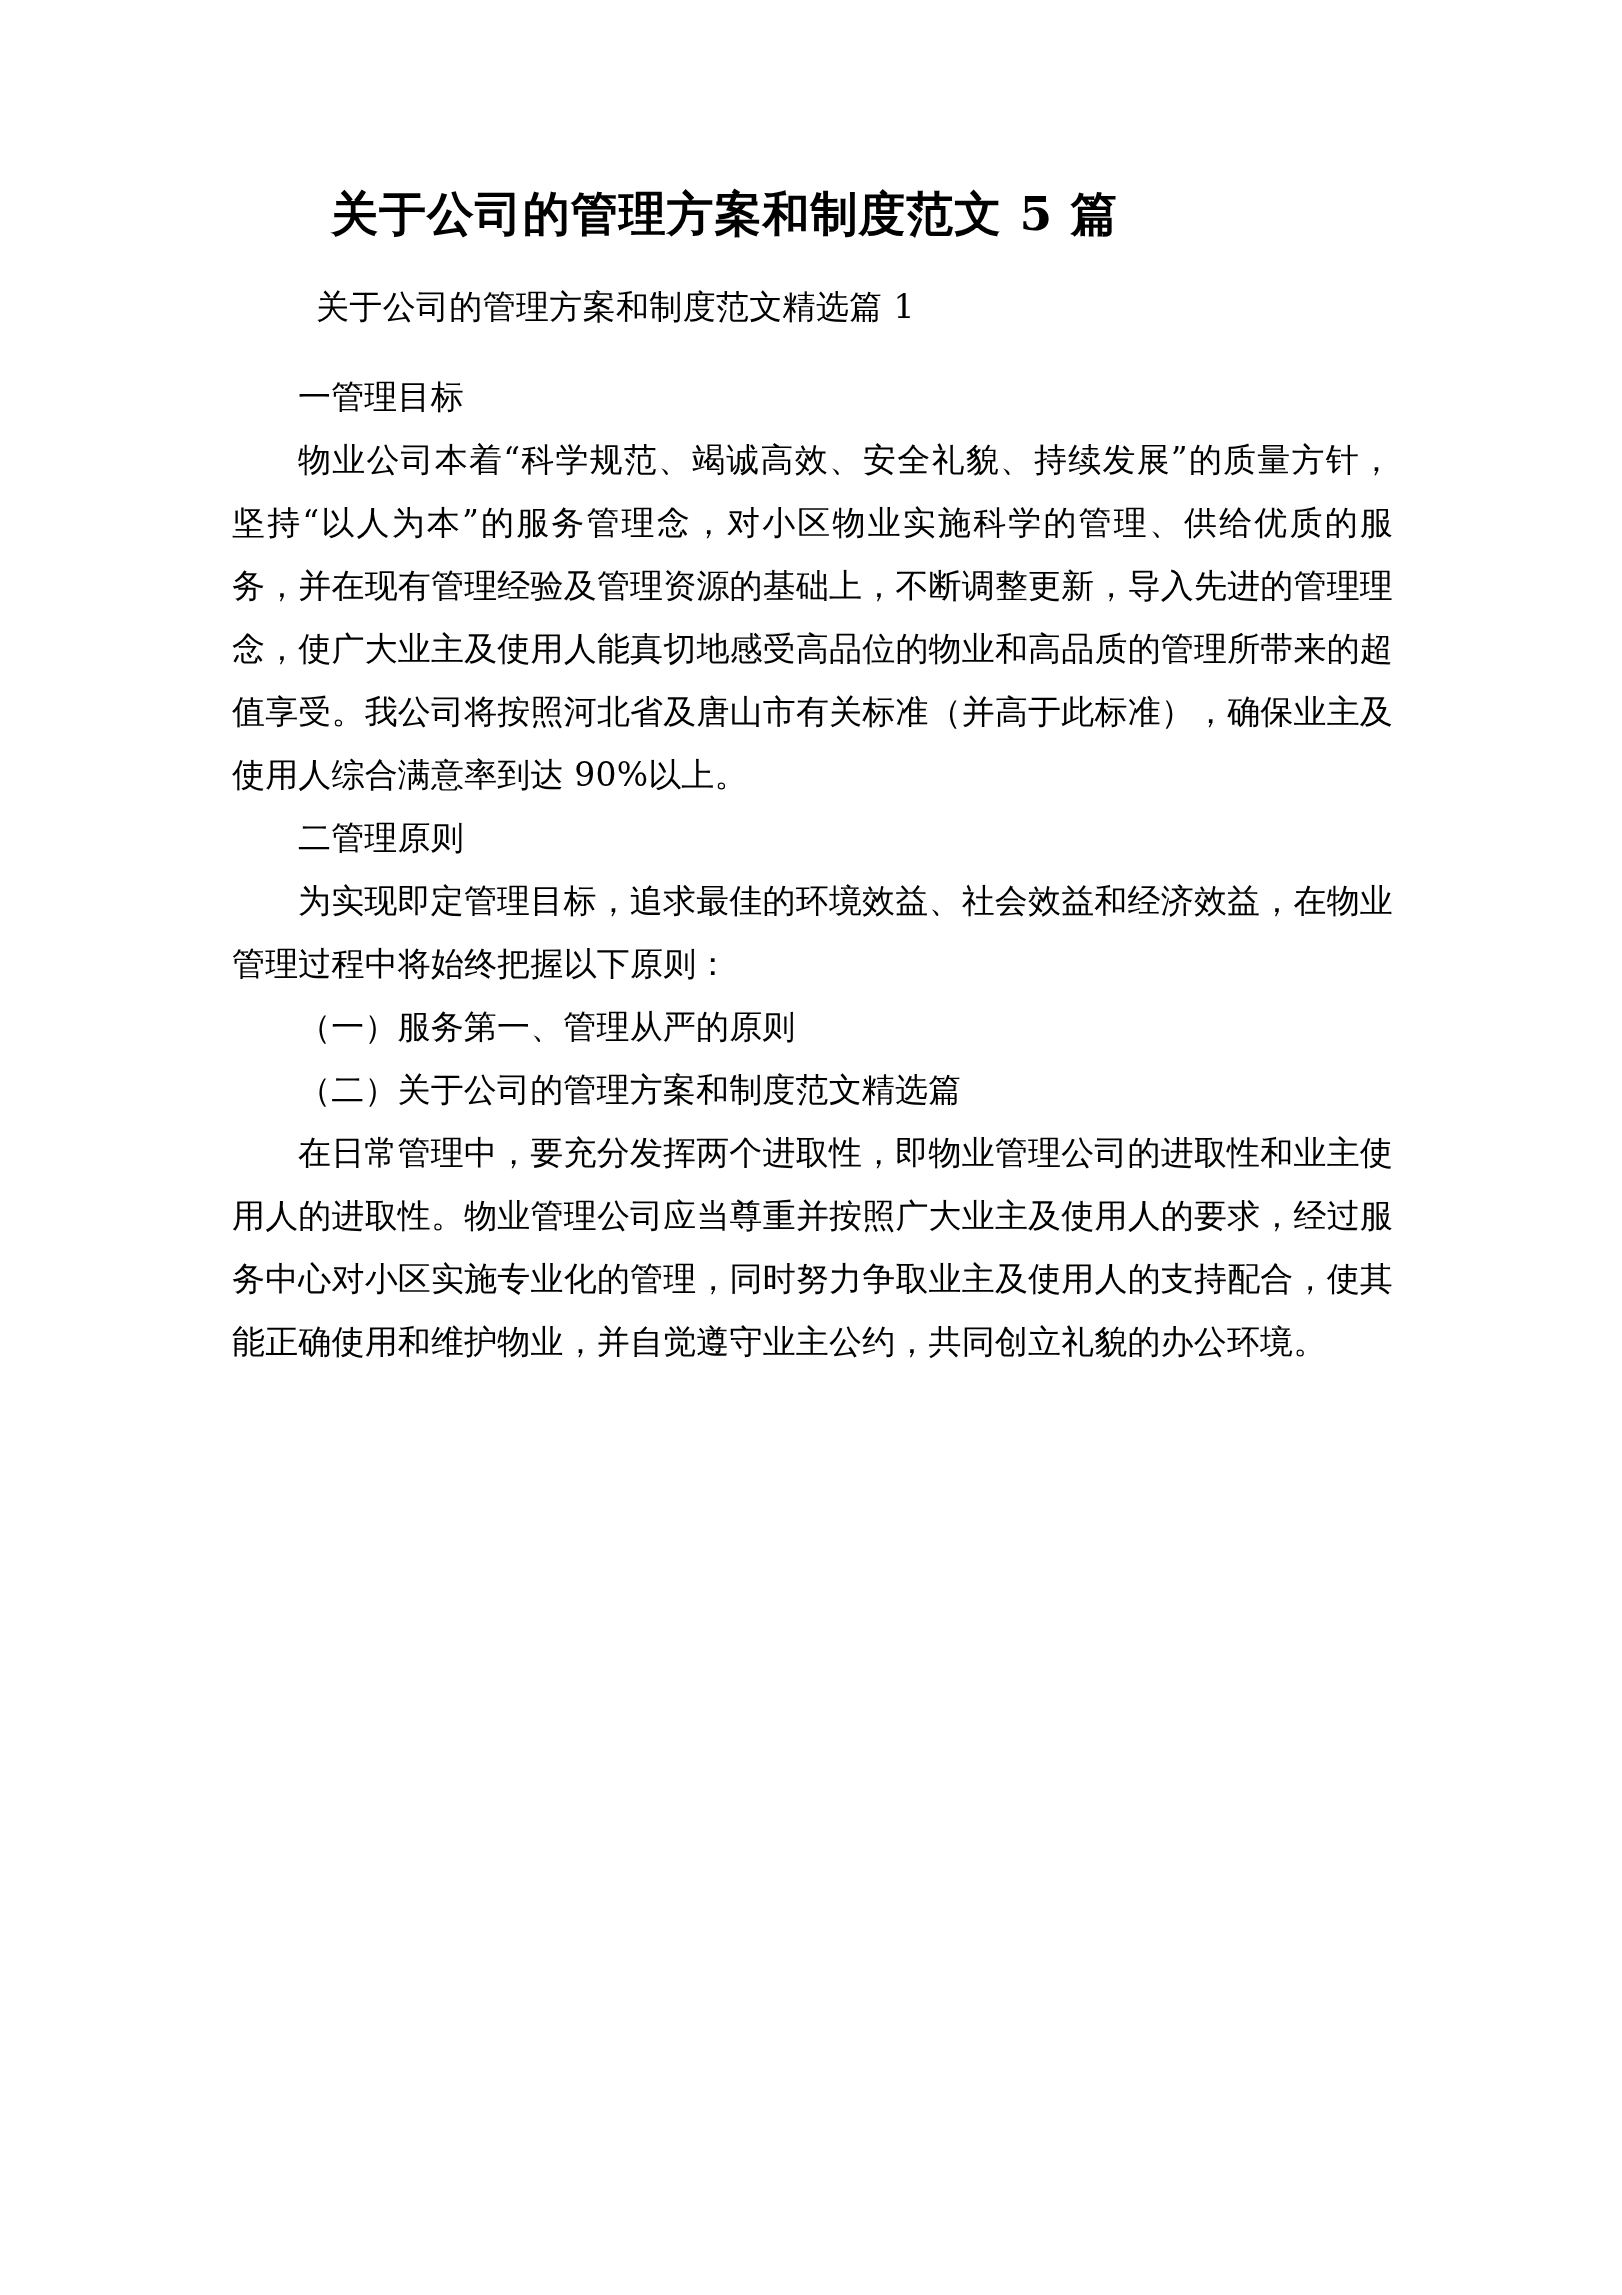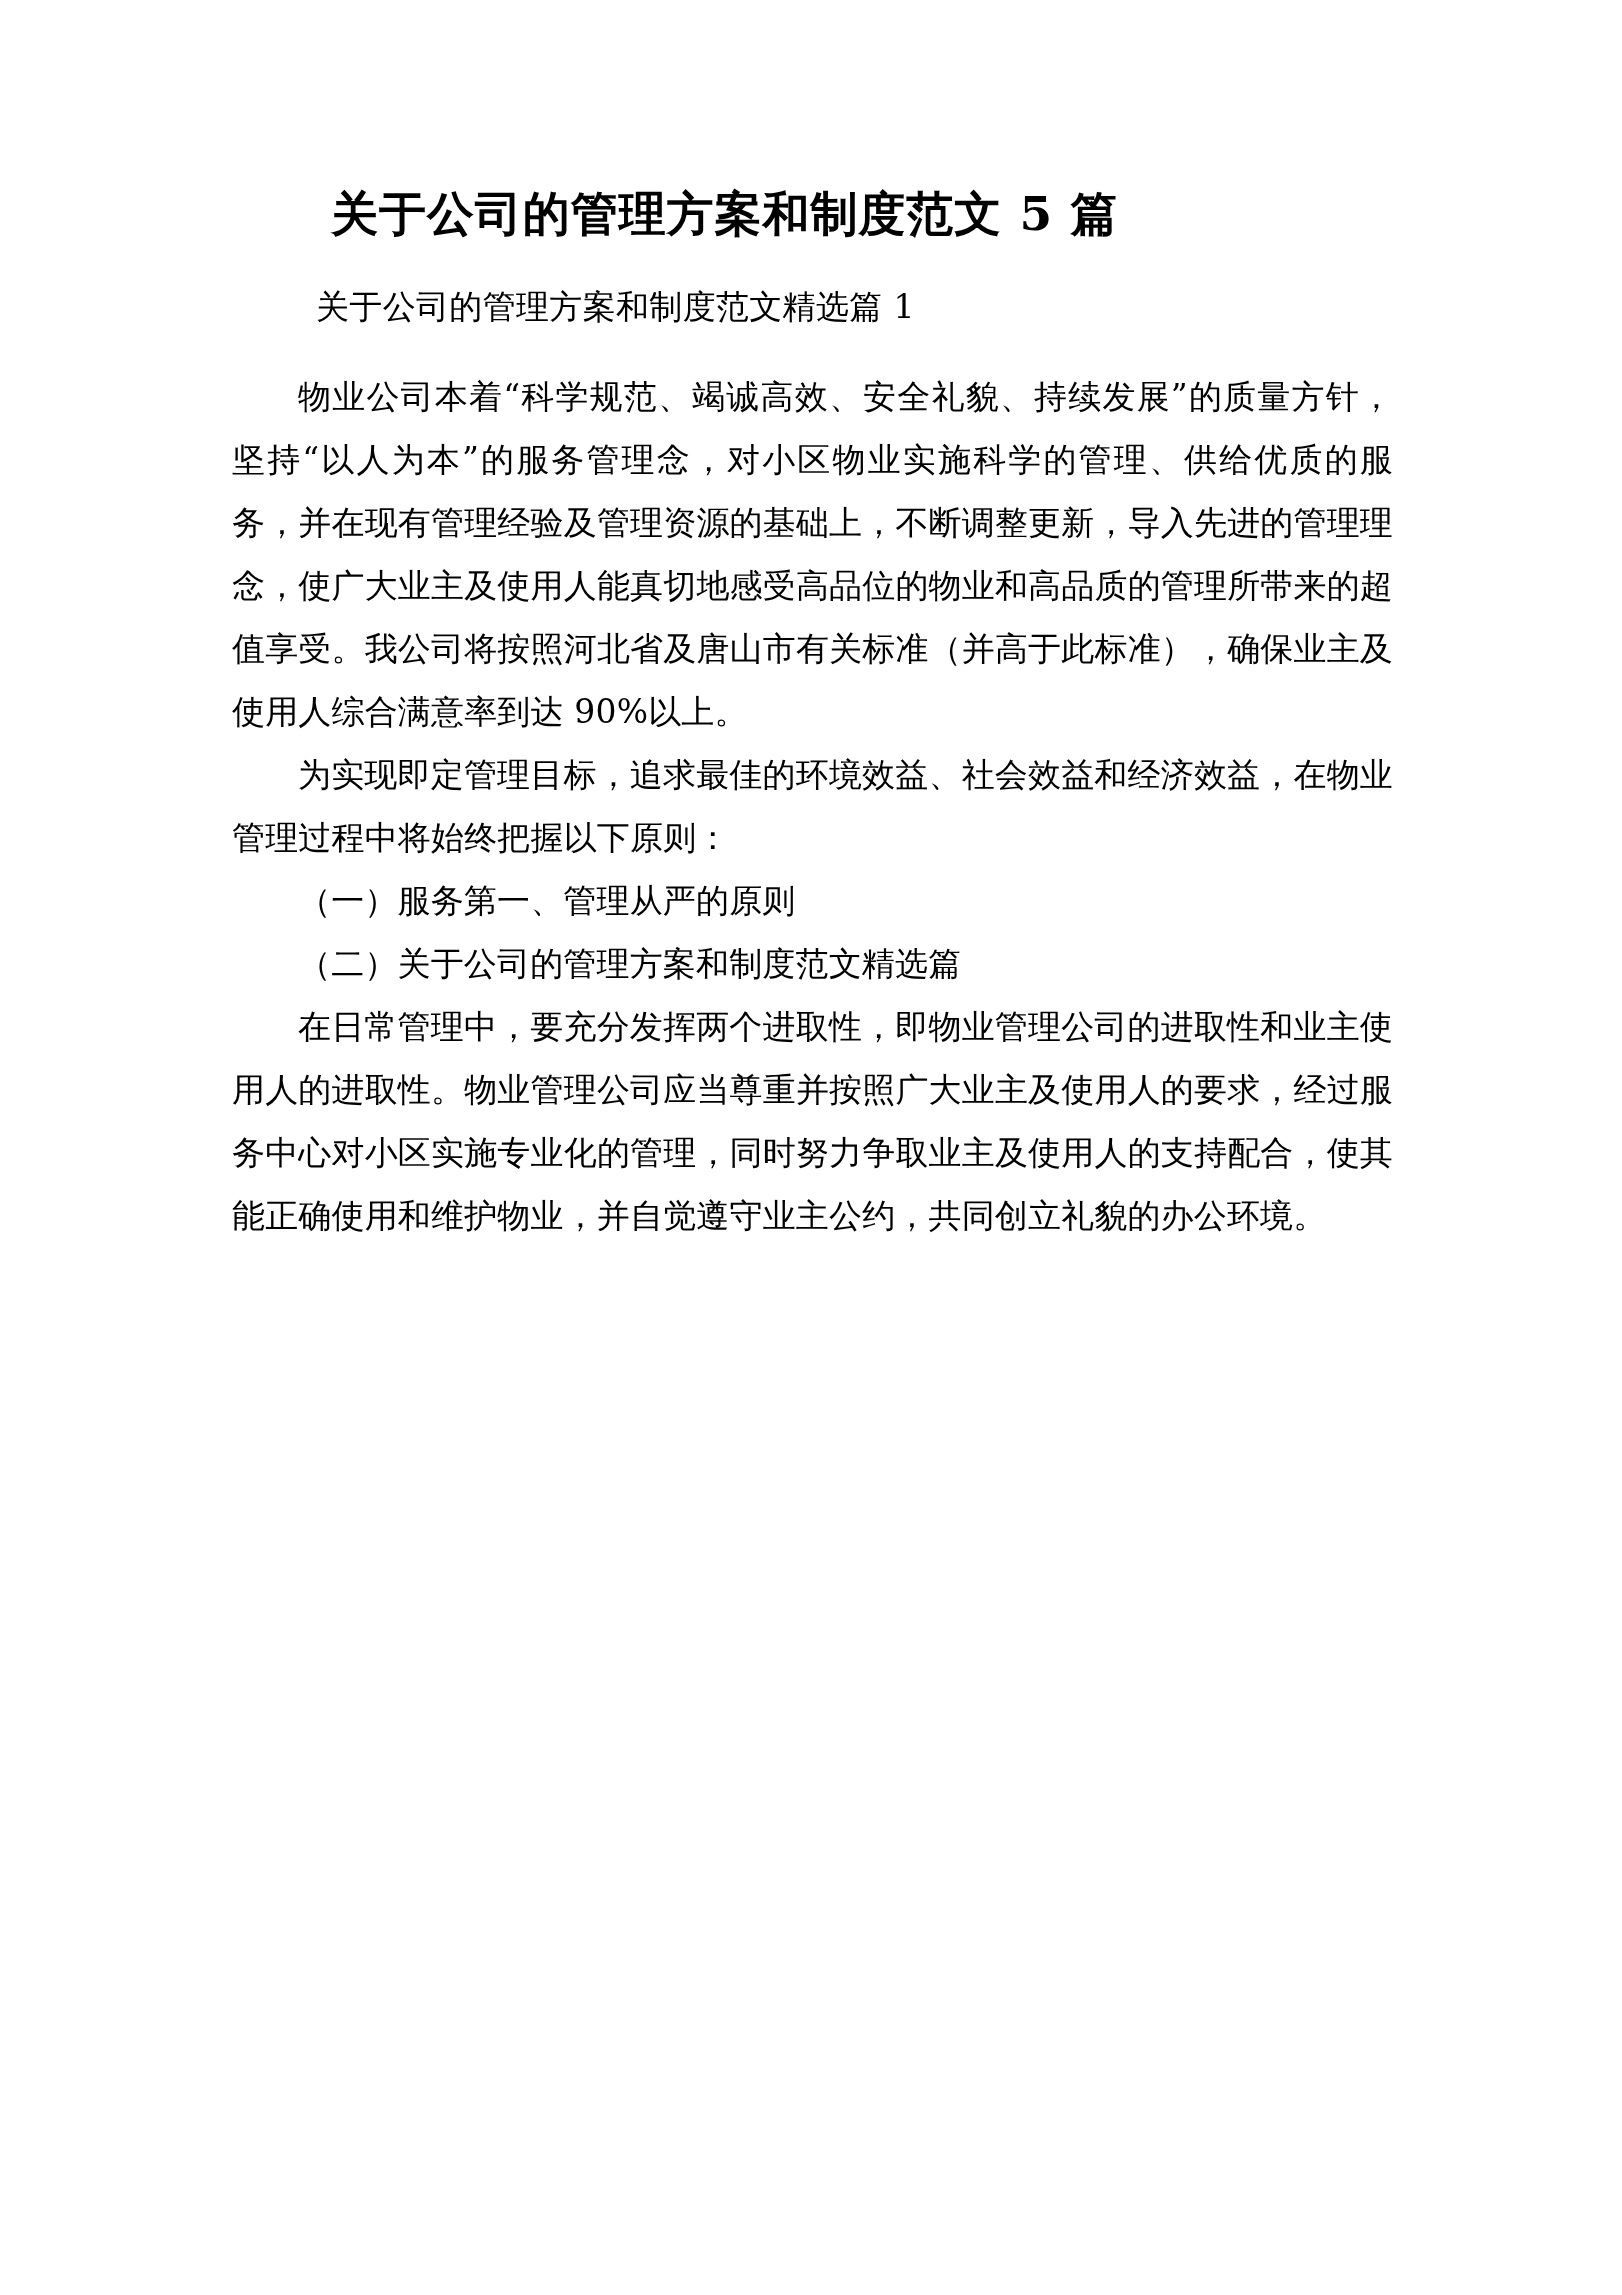--- a/index.html
+++ b/index.html
@@ -83,23 +83,25 @@
 <div class="page">
   <div class="content">
 
     <h1 class="doc-title">关于公司的管理方案和制度范文 5 篇</h1>
 
     <div class="subtitle">关于公司的管理方案和制度范文精选篇 1</div>
 
     <div class="spacer-sm"></div>
 
 
+    <p class="para heading-line">一管理目标</p>
 
     <p class="para">物业公司本着“科学规范、竭诚高效、安全礼貌、持续发展”的质量方针，坚持“以人为本”的服务管理念，对小区物业实施科学的管理、供给优质的服务，并在现有管理经验及管理资源的基础上，不断调整更新，导入先进的管理理念，使广大业主及使用人能真切地感受高品位的物业和高品质的管理所带来的超值享受。我公司将按照河北省及唐山市有关标准（并高于此标准），确保业主及使用人综合满意率到达 90%以上。</p>
 
+    <p class="para heading-line">二管理原则</p>
 
     <p class="para">为实现即定管理目标，追求最佳的环境效益、社会效益和经济效益，在物业管理过程中将始终把握以下原则：</p>
 
     <p class="para heading-line">（一）服务第一、管理从严的原则</p>
 
 
     <p class="para heading-line">（二）关于公司的管理方案和制度范文精选篇</p>
 
     <p class="para">在日常管理中，要充分发挥两个进取性，即物业管理公司的进取性和业主使用人的进取性。物业管理公司应当尊重并按照广大业主及使用人的要求，经过服务中心对小区实施专业化的管理，同时努力争取业主及使用人的支持配合，使其能正确使用和维护物业，并自觉遵守业主公约，共同创立礼貌的办公环境。</p>
 

